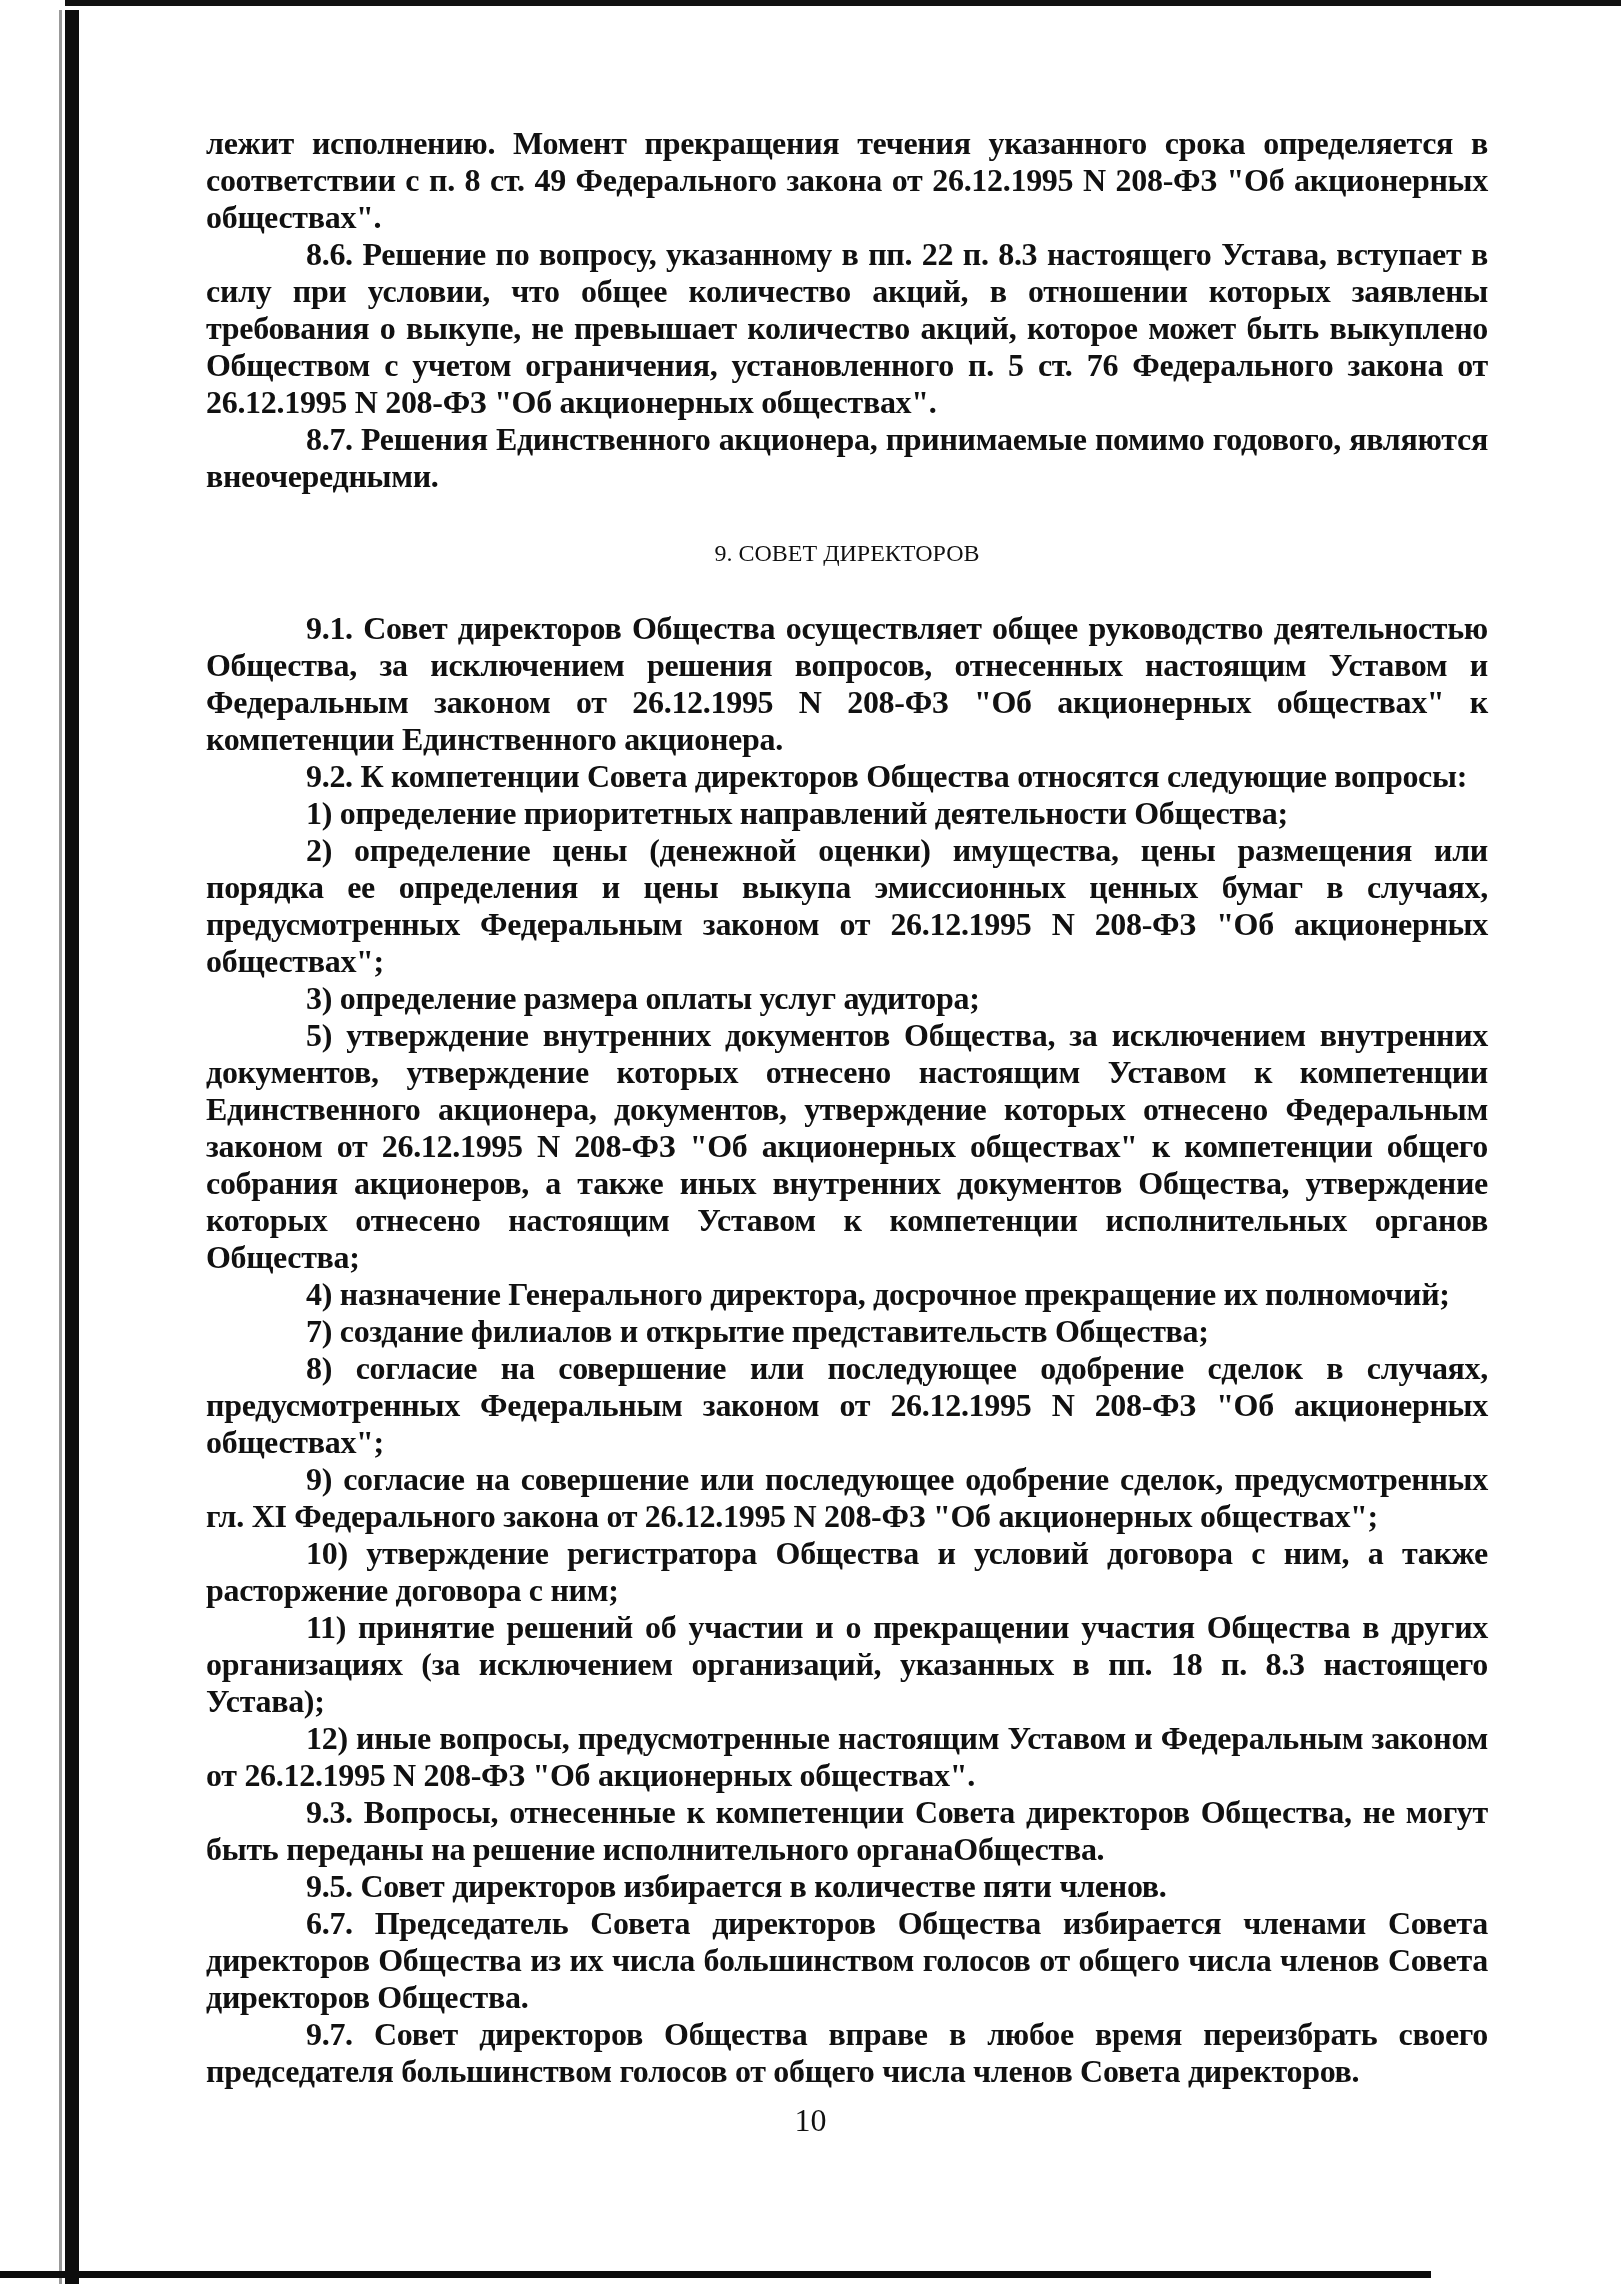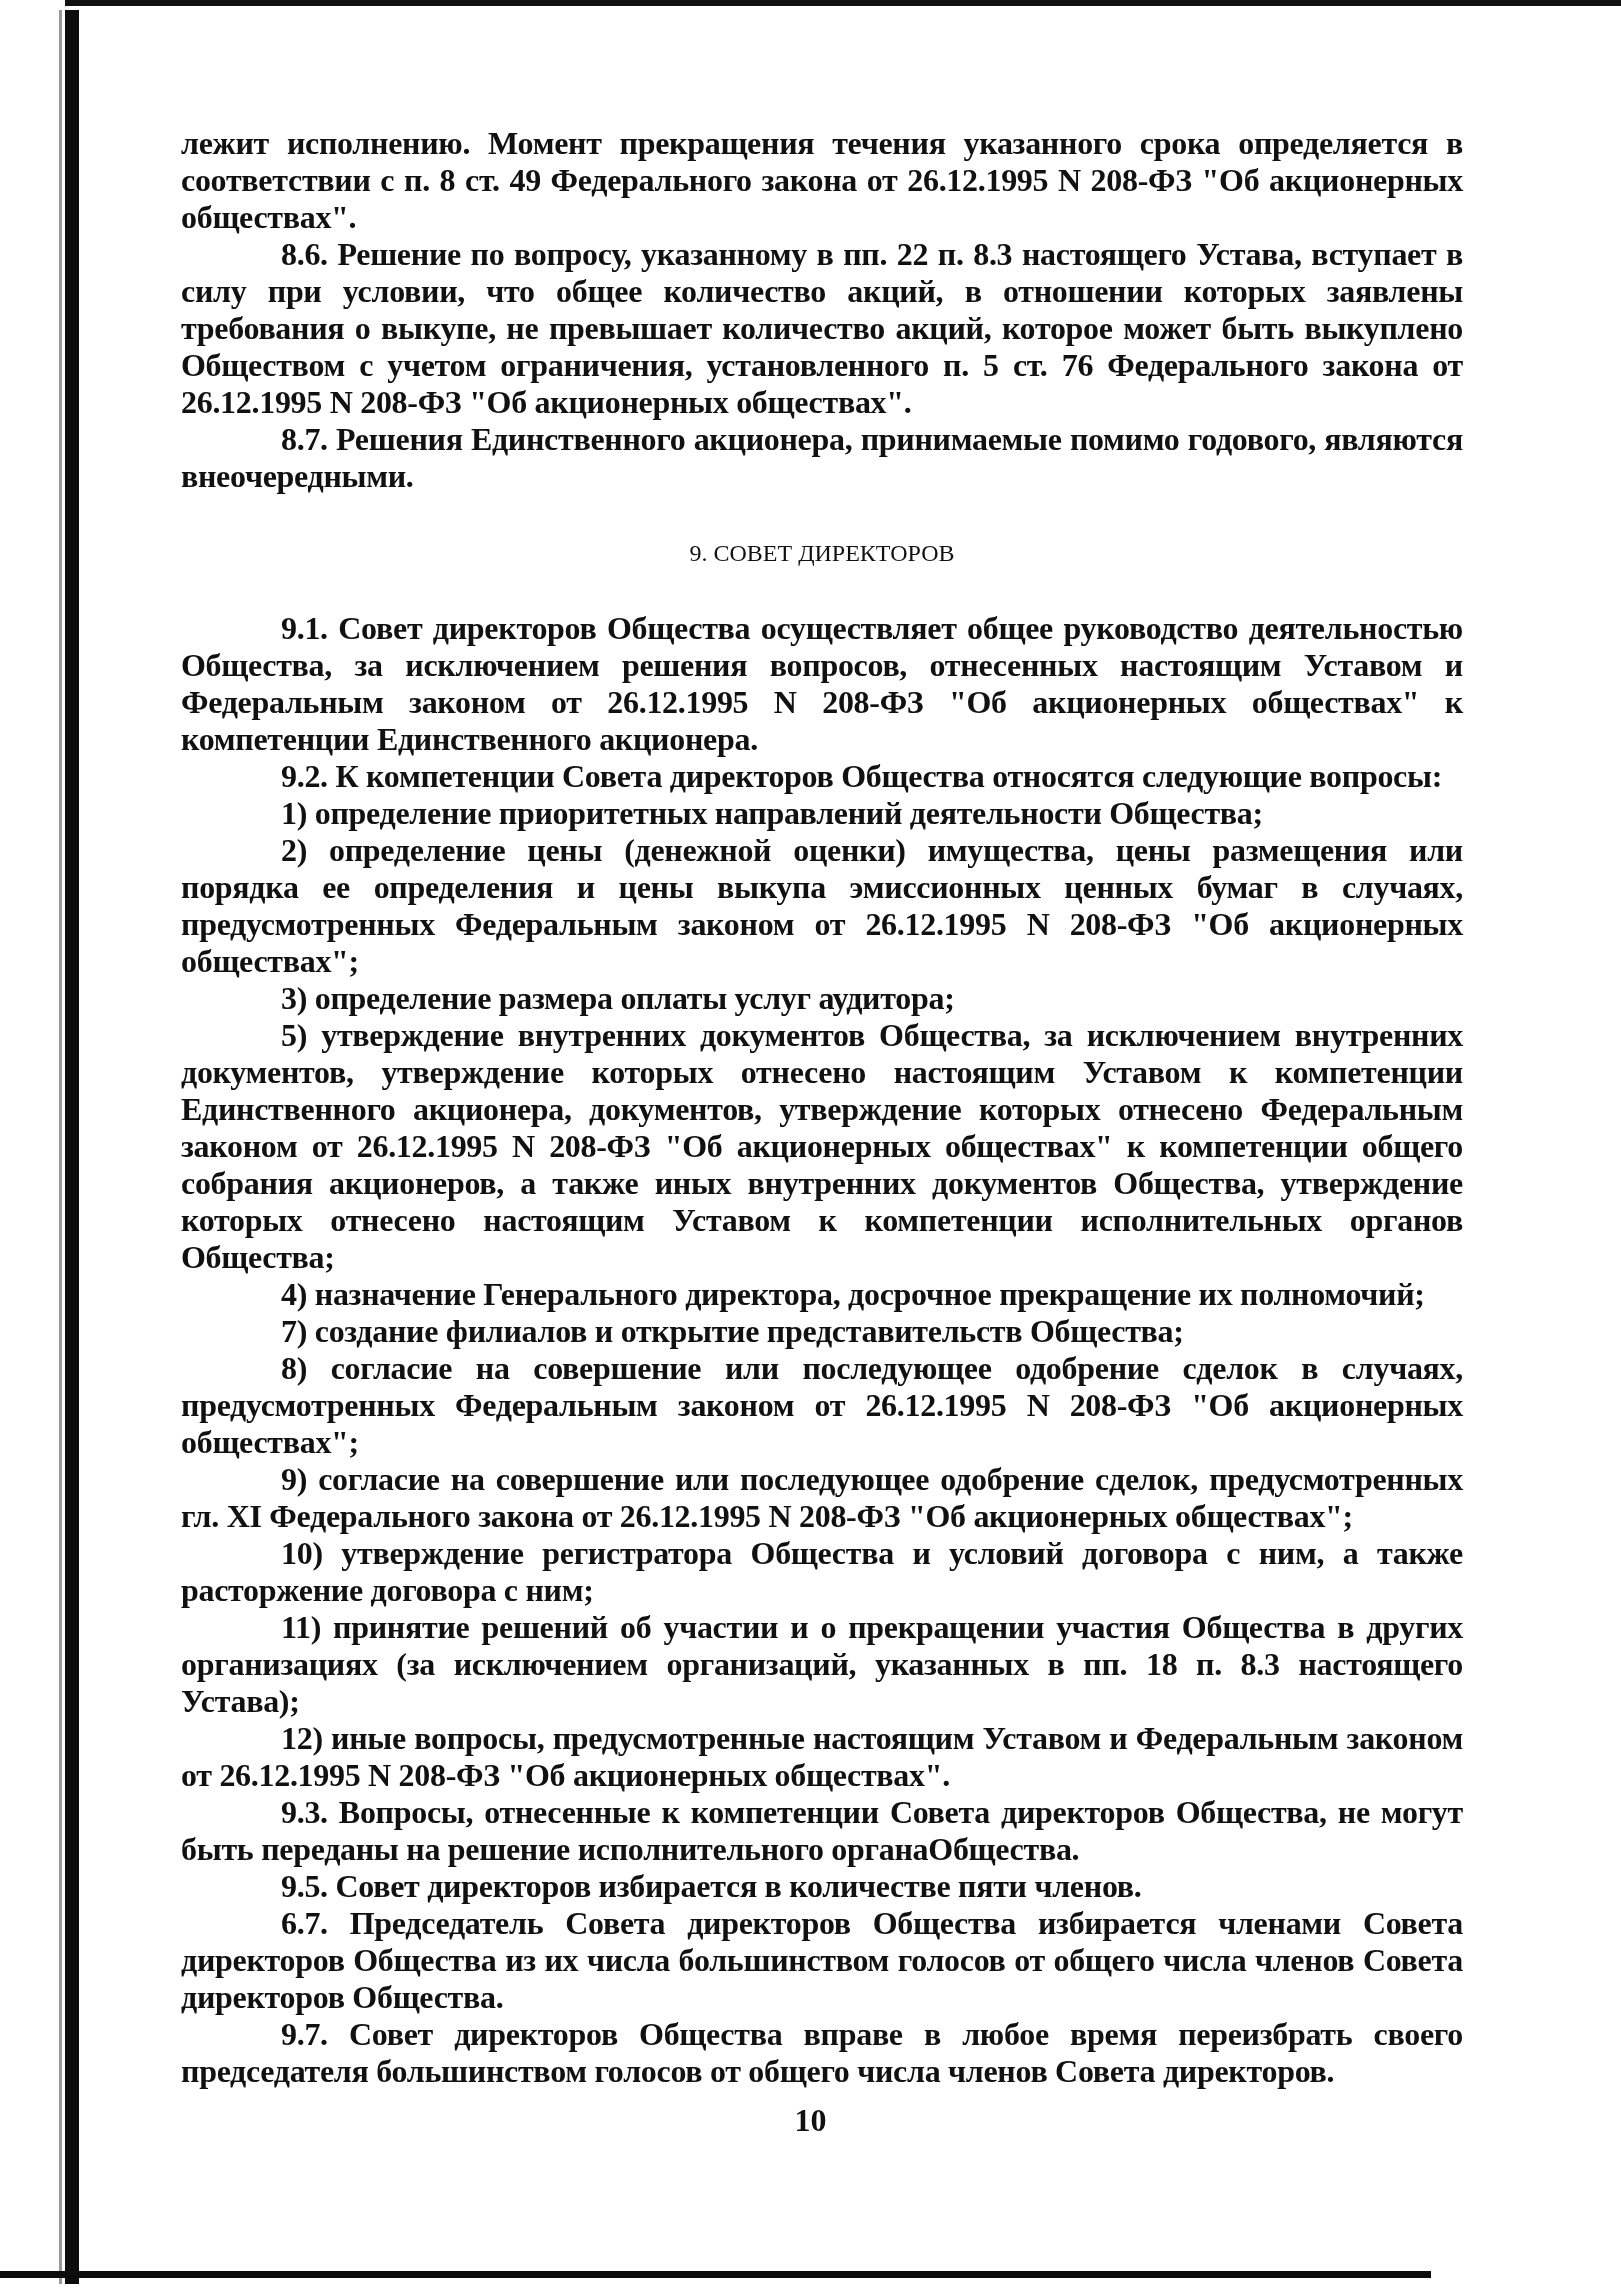--- a/index.html
+++ b/index.html
@@ -2,25 +2,25 @@
 <html><head>
 <meta charset="utf-8">
 <style>
   html, body { margin:0; padding:0; background:#ffffff; }
   body { width:1621px; height:2291px; position:relative; overflow:hidden;
          font-family:"Liberation Serif", serif; color:#111; }
   .scan-left { position:absolute; left:65px; top:9.8px; width:13.7px; height:2274px; background:#0d0d0d; }
   .scan-left-thin { position:absolute; left:59px; top:9.8px; width:2.9px; height:2274px; background:#555; opacity:.6; }
   .scan-top { position:absolute; left:65px; top:0; width:1556px; height:5.9px; background:#111; }
   .scan-bottom { position:absolute; left:0; top:2271px; width:1431px; height:6.9px; background:#0d0d0d; }
-  .page { position:absolute; left:181px; top:125px; width:1282px; }
+  .page { position:absolute; left:206px; top:125px; width:1282px; }
   .p { font-size:32px; line-height:37px; text-align:justify; font-weight:bold; letter-spacing:-0.3px; margin:0; }
   .p.indent { text-indent:100px; }
   .heading { font-size:24px; font-weight:normal; text-align:center; margin:39px 0 37px 0; line-height:39px; }
-  .pagenum { position:absolute; left:0; width:1621px; top:2102px; text-align:center; font-size:32px; font-weight:bold; }
+  .pagenum { position:absolute; left:0; width:1621px; top:2102px; text-align:center; font-size:32px; font-weight:normal; }
 </style>
 </head>
 <body>
 
 <div class="scan-top"></div>
 <div class="scan-left-thin"></div>
 <div class="scan-left"></div>
 
 <div class="page">
   <p class="p">лежит исполнению. Момент прекращения течения указанного срока определяется в соответствии с п. 8 ст. 49 Федерального закона от 26.12.1995 N 208-ФЗ "Об акционерных обществах".</p>

